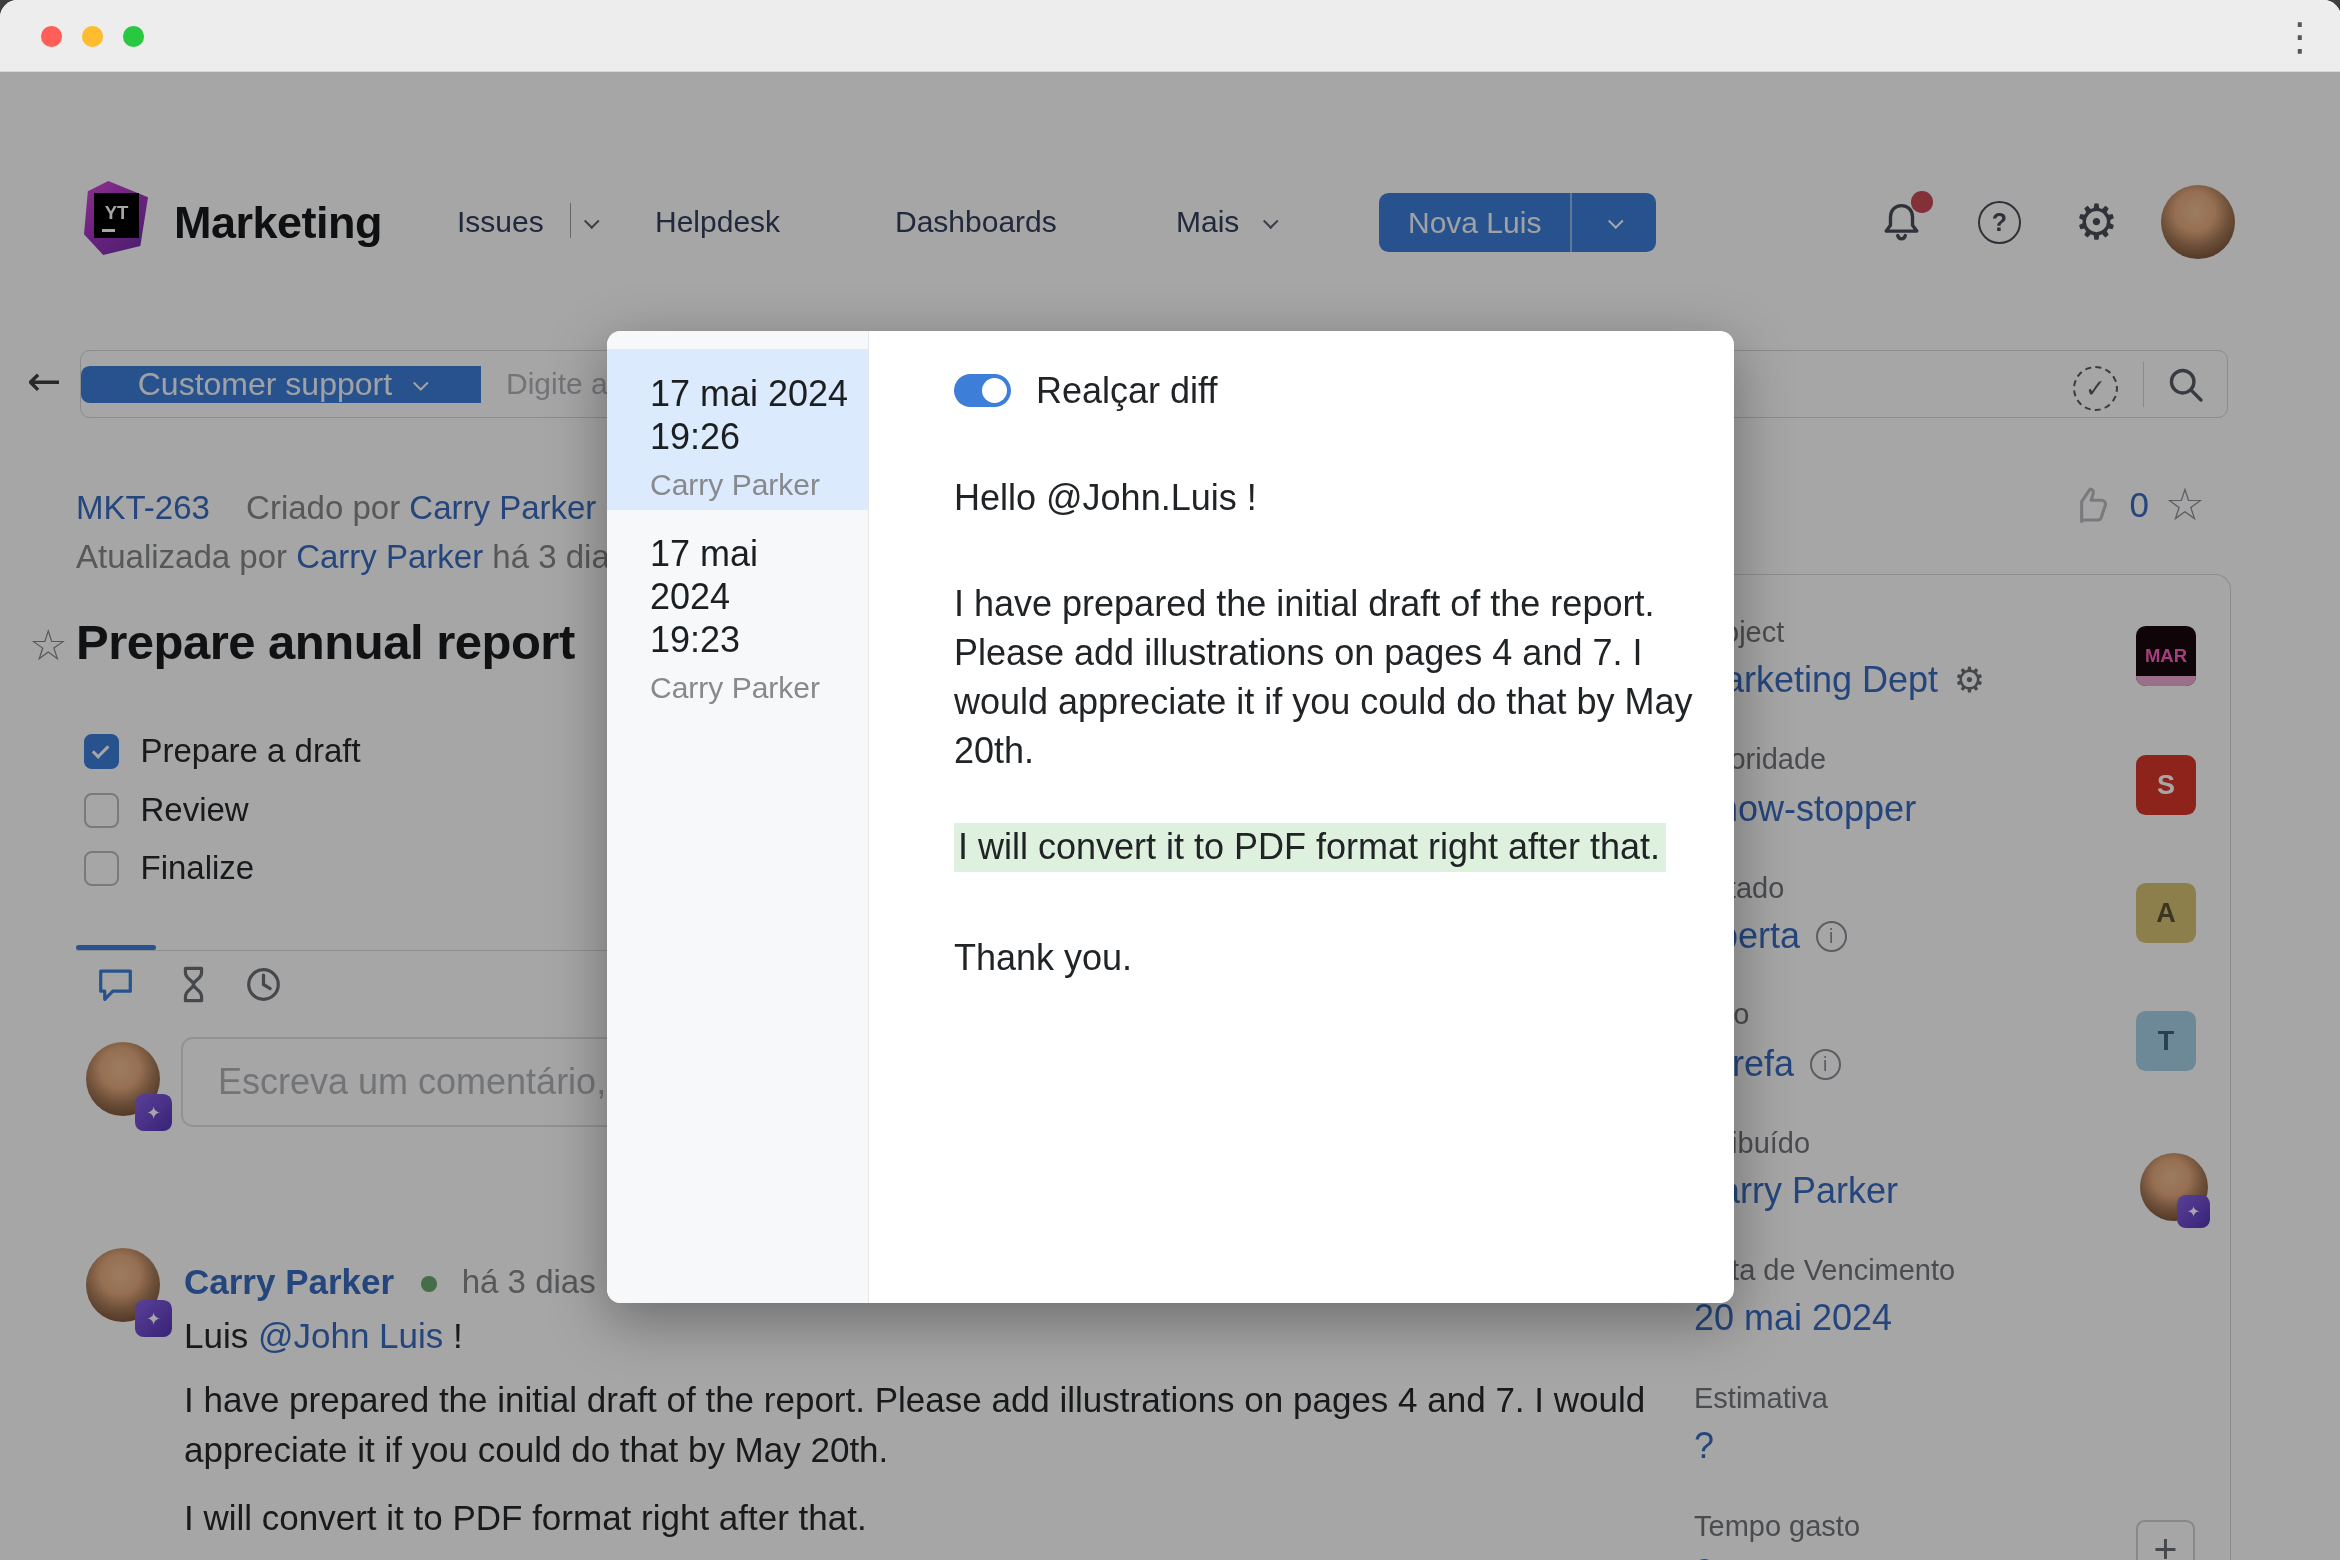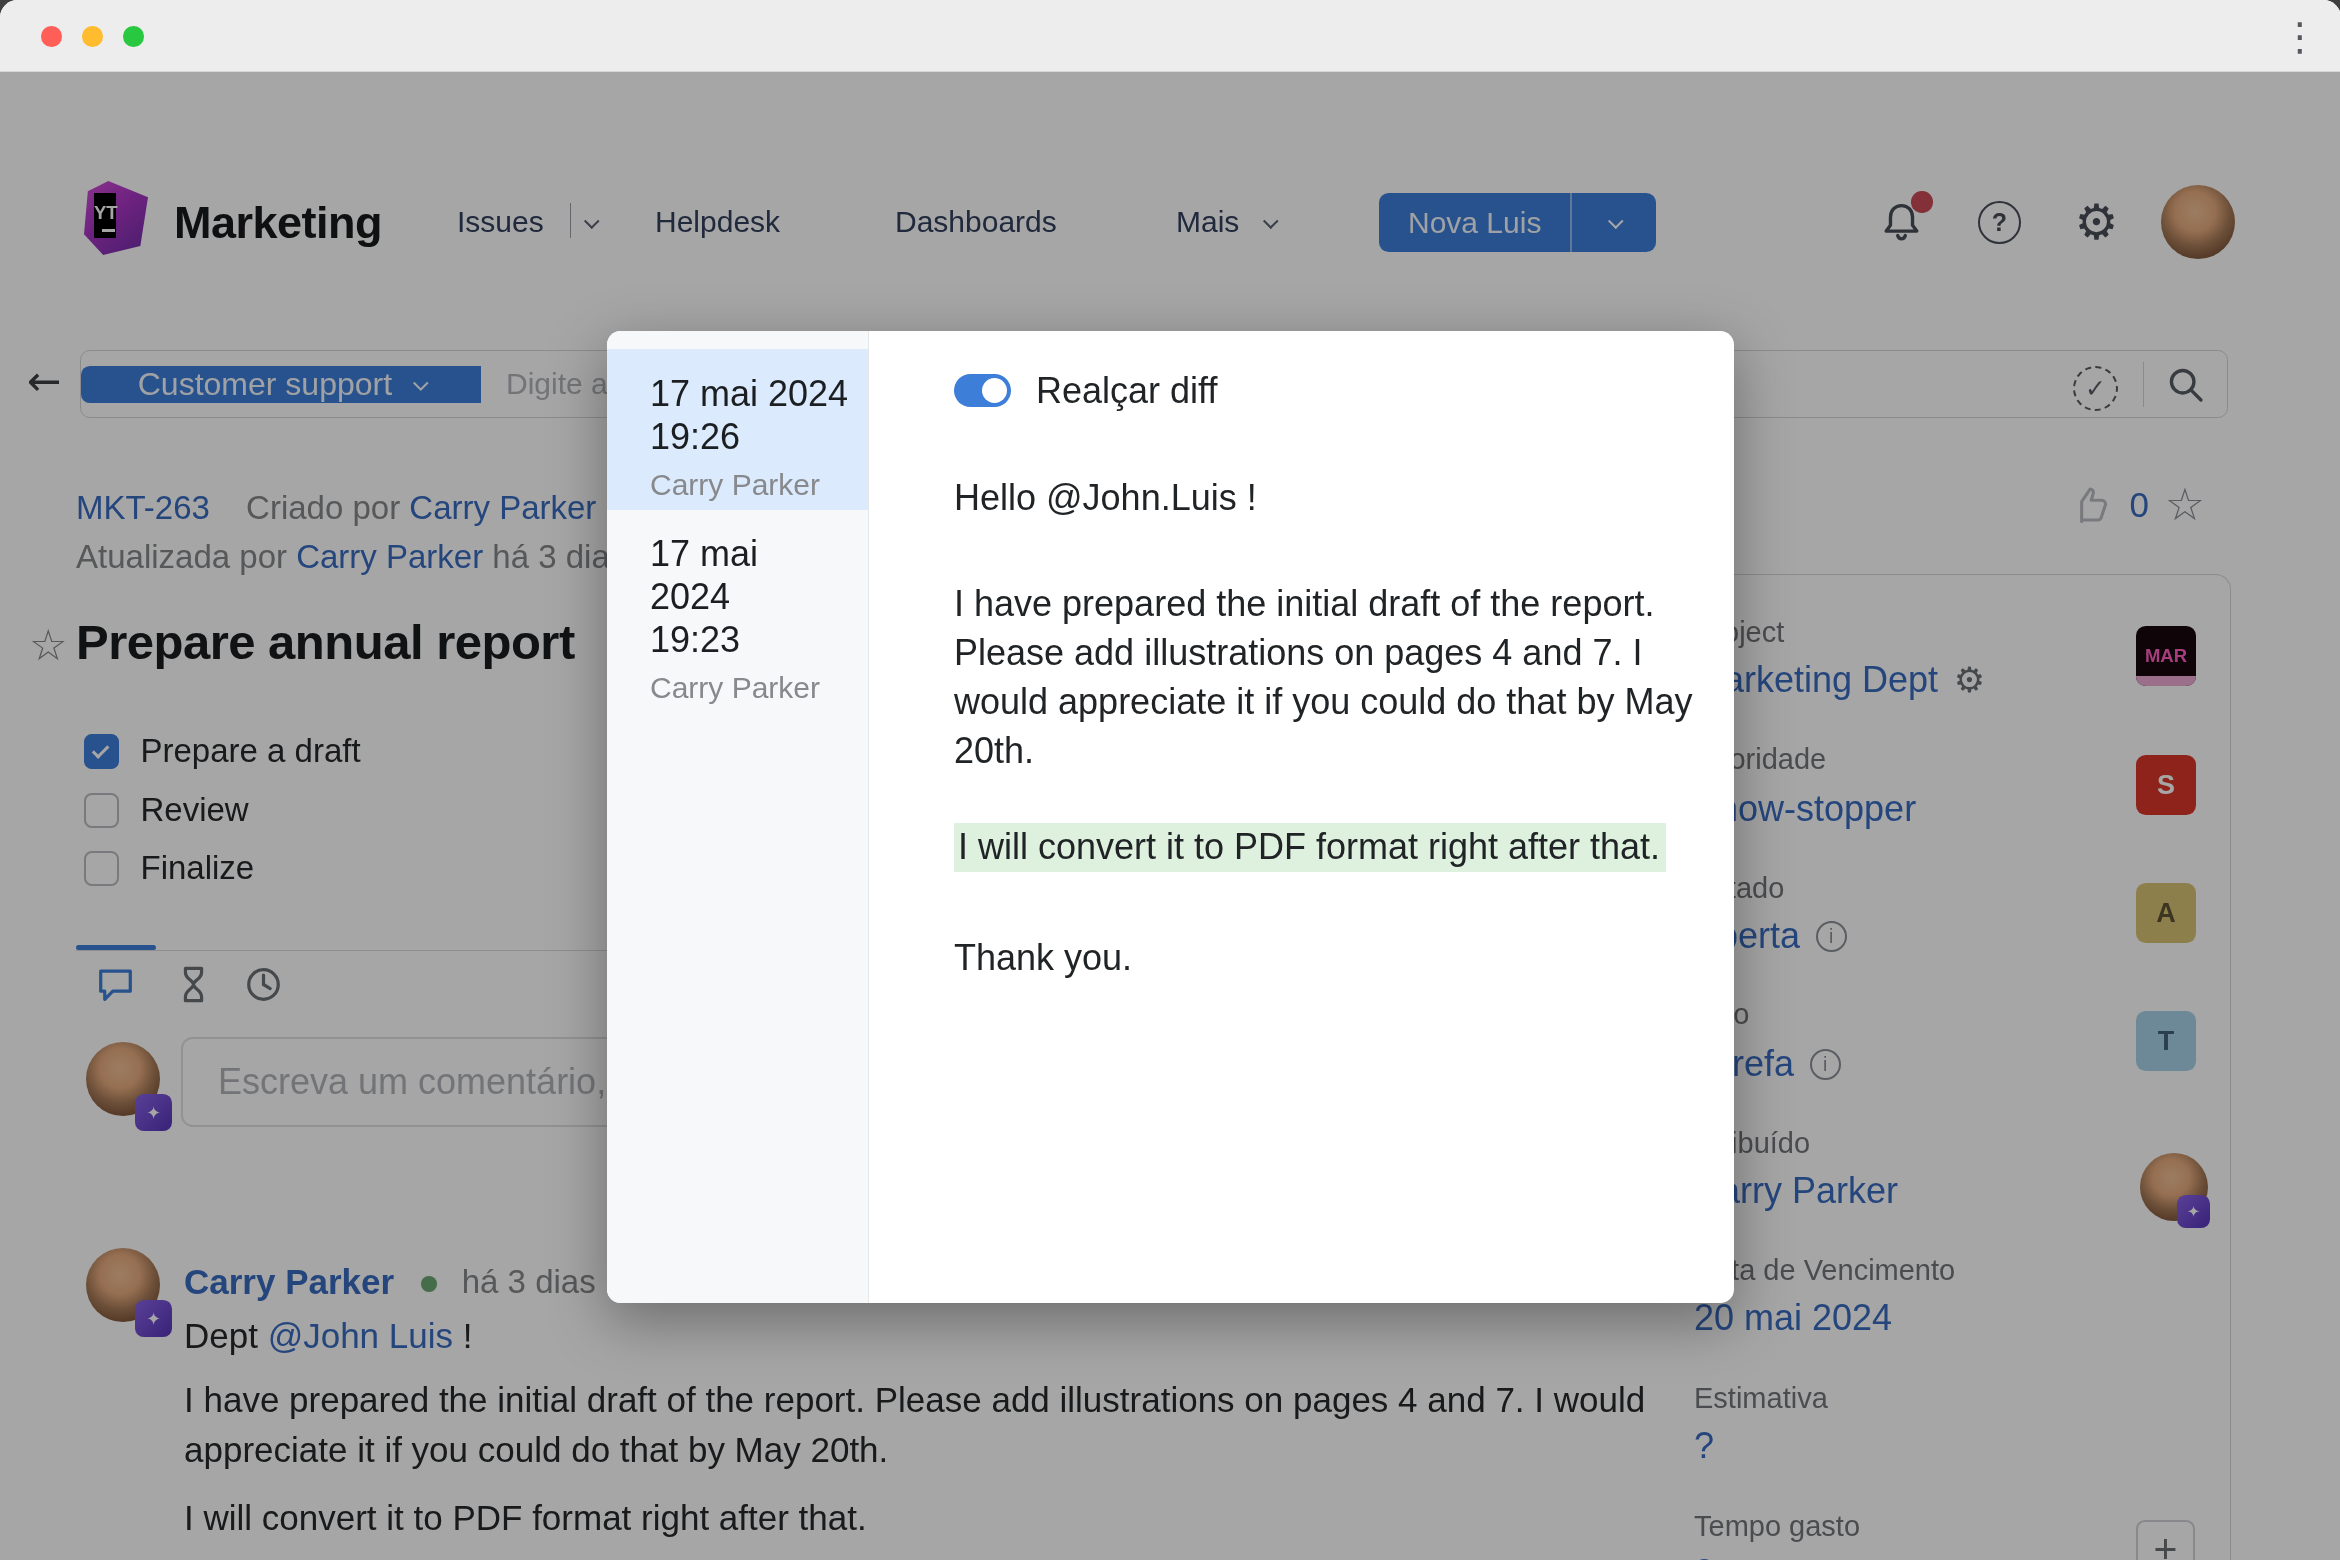--- a/index.html
+++ b/index.html
@@ -9,21 +9,21 @@
   
   .titlebar { position:absolute; left:0; top:0; width:2341px; height:72px; background:#ededee; border-bottom:1px solid #d7d7d8; z-index:60; }
   .tl-dot { position:absolute; top:26px; width:20.5px; height:20.5px; border-radius:50%; }
   .kebab { position:absolute; right:21.5px; top:13.7px; font-size:39px; color:#55585c; line-height:45px; }
 
   
   .app { position:absolute; left:0; top:72px; right:0; bottom:0; background:#fff; }
   .overlay { position:absolute; left:0; top:72px; right:0; bottom:0; background:rgba(0,0,0,0.35); z-index:40; }
 
   .logo-shape { position:absolute; left:84px; top:109px; width:64px; height:74px; background:linear-gradient(140deg,#d44fd8 0%,#a935c4 45%,#6d2fa8 100%); clip-path:polygon(38% 0,100% 22%,88% 88%,30% 100%,0 72%,6% 14%); }
-  .logo-square { position:absolute; left:94px; top:121px; width:22px; height:45px; background:#000; color:#fff; font-size:18.5px; font-weight:700; text-align:center; line-height:39px; letter-spacing:0; }
+  .logo-square { position:absolute; left:94px; top:121px; width:45px; height:45px; background:#000; color:#fff; font-size:18.5px; font-weight:700; text-align:center; line-height:39px; letter-spacing:0; }
   .logo-square i { position:absolute; left:7.8px; bottom:5.9px; width:13.7px; height:2.9px; background:#fff; }
   .app-title { position:absolute; left:174px; top:125px; font-size:45px; font-weight:700; color:#17191b; letter-spacing:-0.5px; }
 
   .nav-item { position:absolute; top:133px; font-size:30px; color:#33405e; }
   .chev { display:inline-block; width:10.7px; height:10.7px; border-right:2.9px solid currentColor; border-bottom:2.9px solid currentColor; transform:rotate(45deg) translateY(-2px); }
   .nav-divider { position:absolute; left:570px; top:131px; width:1px; height:35px; background:#9aa0a6; }
   .nav-chev { position:absolute; color:#5a6270; }
 
   .btn-new { position:absolute; left:1379px; top:121px; height:59px; display:flex; align-items:stretch; border-radius:9.8px; overflow:hidden; background:#3d7ed9; color:#f4f8fd; }
   .btn-new .main { padding:0 29px; display:flex; align-items:center; font-size:30px; }
@@ -237,21 +237,21 @@
     <div class="avatar c-avatar" style="left:86px;top:1176px;"></div>
     <div class="yt-badge" style="left:135px;top:1228px;">
         <span>✦</span>
       </div>
     <div class="cm-author-row">
       <span class="cm-author">Carry Parker</span>
       <span class="presence"></span>
       <span class="cm-ago">há 3 dias</span>
     </div>
     <div class="cm-hello">
-      <span>Dept </span><span class="link">@John Luis</span><span> !</span>
+      <span>Luis </span><span class="link">@John Luis</span><span> !</span>
     </div>
     <div class="cm-body">
       <p>I have prepared the initial draft of the report. Please add illustrations on pages 4 and 7. I would appreciate it if you could do that by May 20th.</p>
       <p>I will convert it to PDF format right after that.</p>
       <p>Thank you.</p>
     </div>
 
     <div class="panel-border"></div>
 
     <div class="f-label" style="top:544px;">Project</div>

